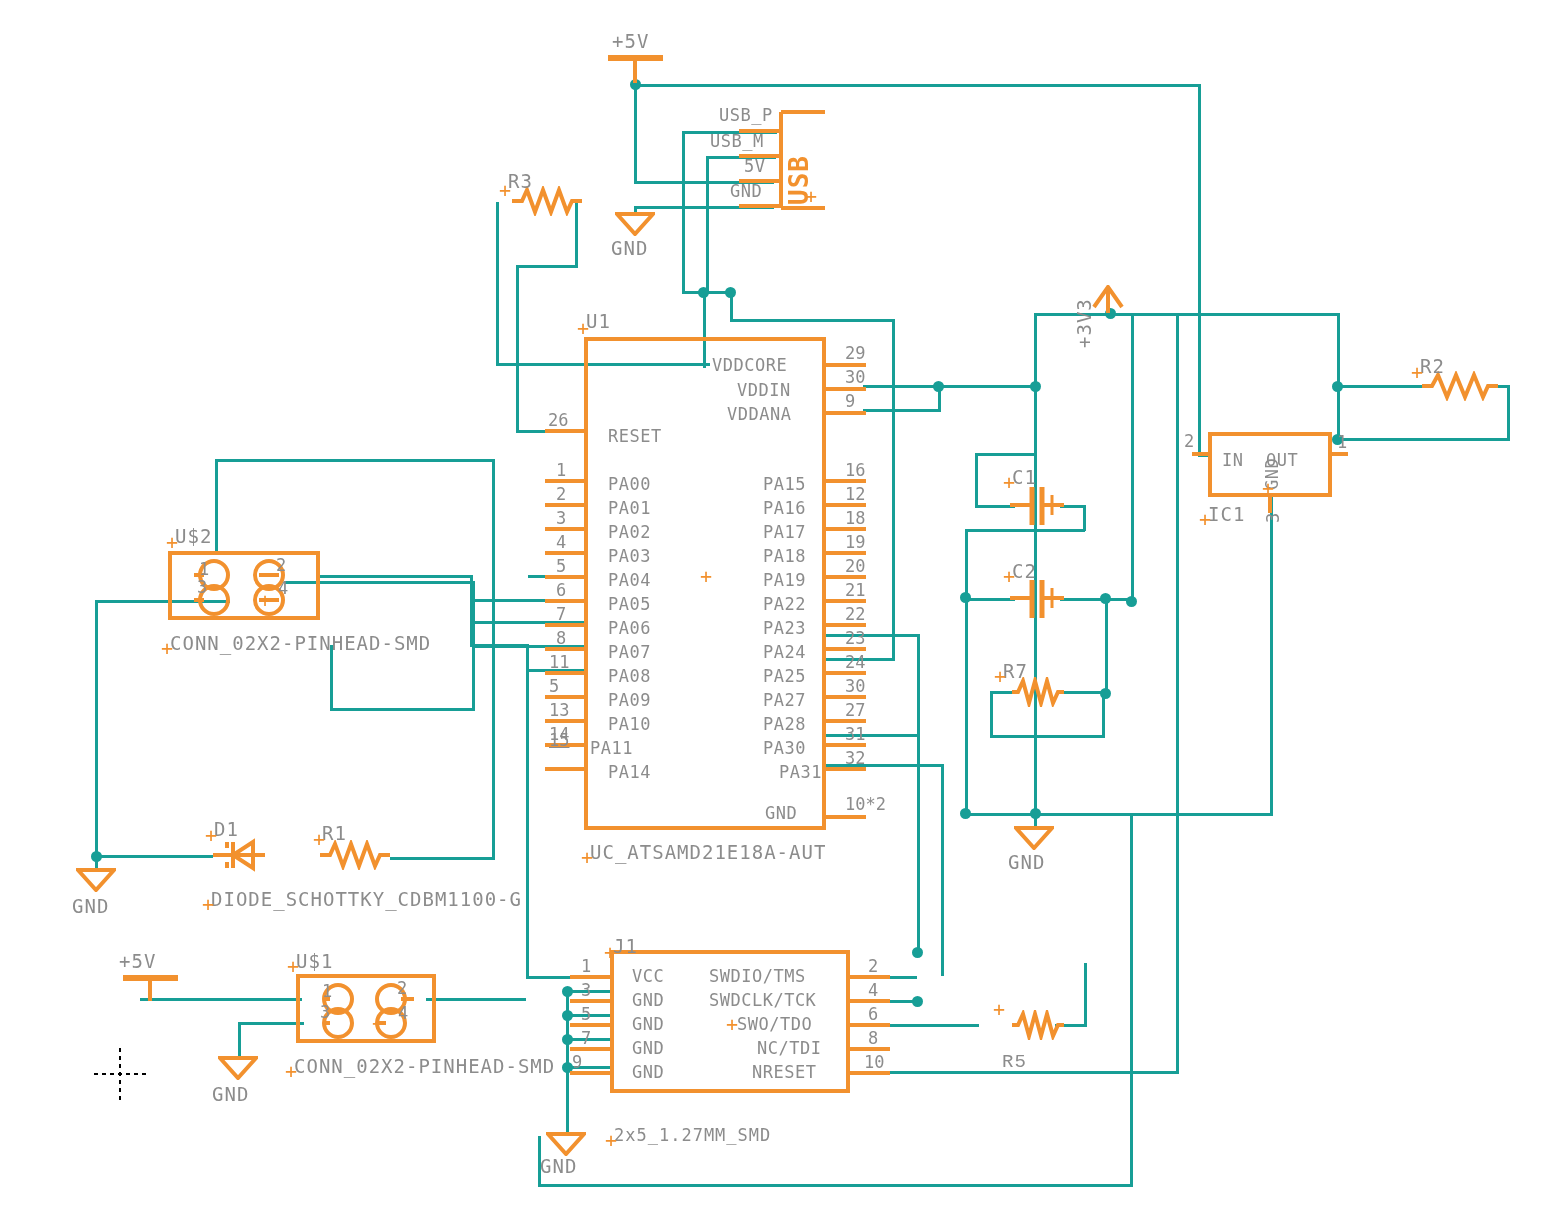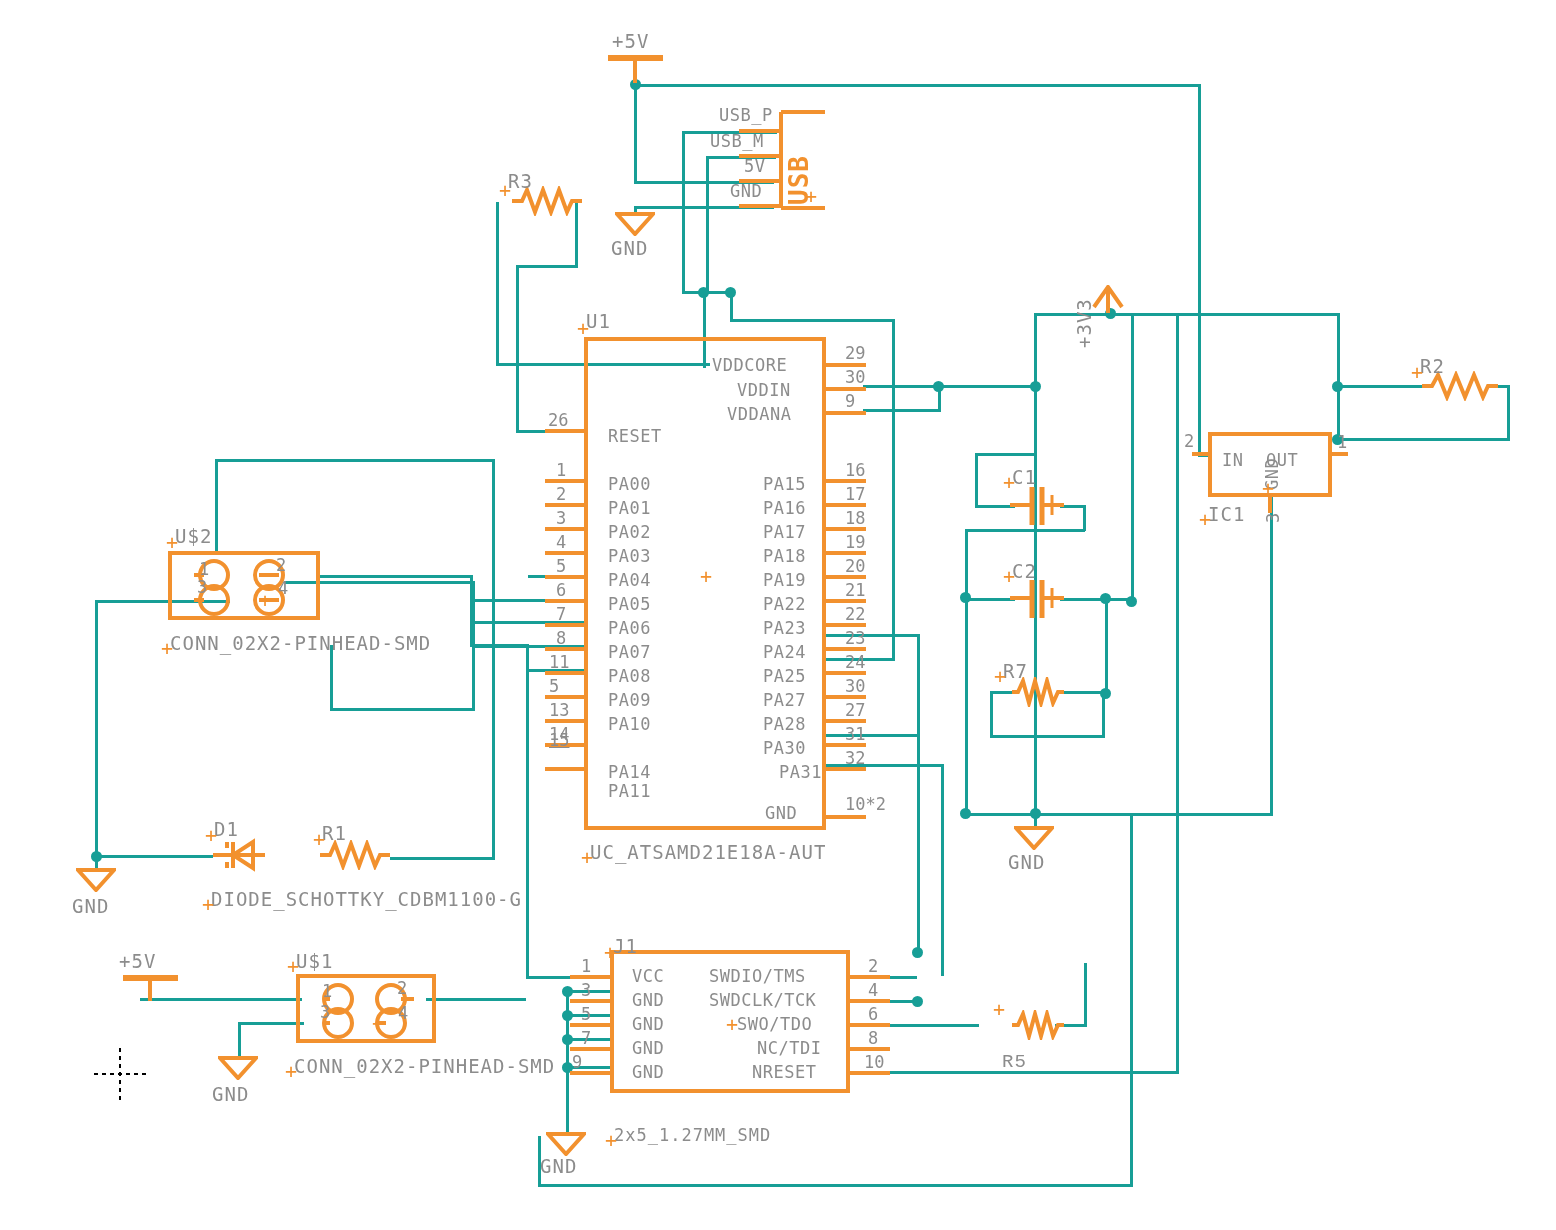--- a/index.html
+++ b/index.html
@@ -307,21 +307,21 @@
   <div class="tp" style="left:608px;top:500px;">PA01</div>
   <div class="tp" style="left:608px;top:524px;">PA02</div>
   <div class="tp" style="left:608px;top:548px;">PA03</div>
   <div class="tp" style="left:608px;top:572px;">PA04</div>
   <div class="tp" style="left:608px;top:596px;">PA05</div>
   <div class="tp" style="left:608px;top:620px;text-align:right;">PA06</div>
   <div class="tp" style="left:608px;top:644px;">PA07</div>
   <div class="tp" style="left:608px;top:668px;">PA08</div>
   <div class="tp" style="left:608px;top:692px;">PA09</div>
   <div class="tp" style="left:608px;top:716px;">PA10</div>
-  <div class="tp" style="left:608px;top:740px;margin-top:43px;">PA11</div>
+  <div class="tp" style="left:590px;top:740px;">PA11</div>
   <div class="tp" style="left:608px;top:764px;">PA14</div>
 
   <div class="tn" style="left:556px;top:462px;">1</div>
   <div class="tn" style="left:556px;top:486px;">2</div>
   <div class="tn" style="left:556px;top:510px;">3</div>
   <div class="tn" style="left:556px;top:534px;">4</div>
   <div class="tn" style="left:556px;top:558px;">5</div>
   <div class="tn" style="left:556px;top:582px;">6</div>
   <div class="tn" style="left:556px;top:606px;">7</div>
   <div class="tn" style="left:556px;top:630px;">8</div>
@@ -355,21 +355,21 @@
   <div class="tp" style="left:763px;top:620px;">PA23</div>
   <div class="tp" style="left:763px;top:644px;">PA24</div>
   <div class="tp" style="left:763px;top:668px;">PA25</div>
   <div class="tp" style="left:763px;top:692px;">PA27</div>
   <div class="tp" style="left:763px;top:716px;">PA28</div>
   <div class="tp" style="left:763px;top:740px;">PA30</div>
   <div class="tp" style="left:763px;top:764px;margin-left:16px;">PA31</div>
   <div class="tp" style="left:765px;top:805px;">GND</div>
 
   <div class="tn" style="left:845px;top:462px;">16</div>
-  <div class="tn" style="left:845px;top:486px;">17</div>
+  <div class="tn" style="left:845px;top:486px;">12</div>
   <div class="tn" style="left:845px;top:510px;">18</div>
   <div class="tn" style="left:845px;top:534px;">19</div>
   <div class="tn" style="left:845px;top:558px;">20</div>
   <div class="tn" style="left:845px;top:582px;">21</div>
   <div class="tn" style="left:845px;top:606px;">22</div>
   <div class="tn" style="left:845px;top:630px;">23</div>
   <div class="tn" style="left:845px;top:654px;">24</div>
   <div class="tn" style="left:845px;top:678px;">30</div>
   <div class="tn" style="left:845px;top:702px;">27</div>
   <div class="tn" style="left:845px;top:726px;text-align:center;">31</div>

